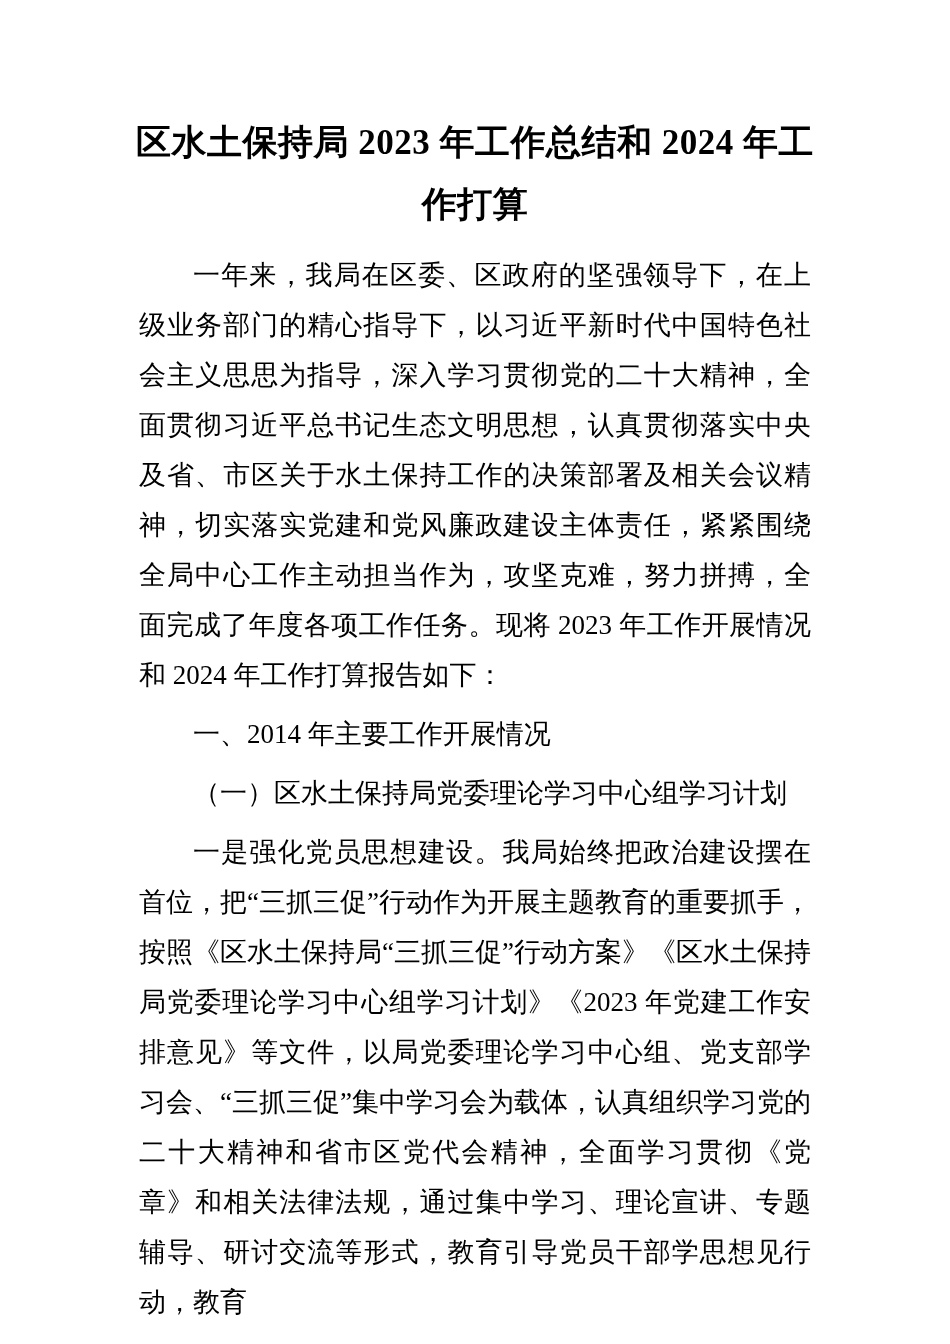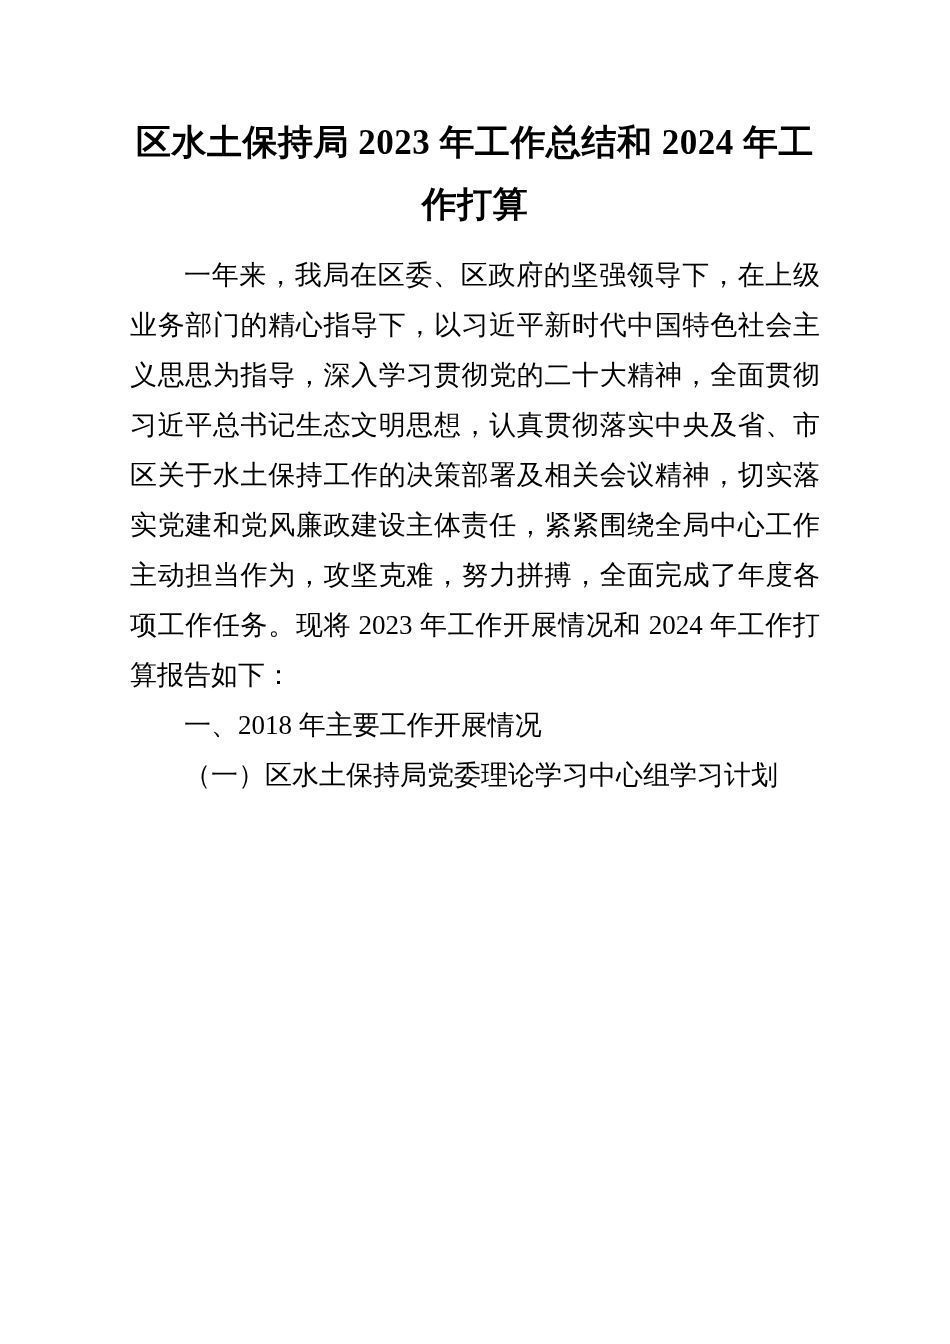--- a/index.html
+++ b/index.html
@@ -21,33 +21,34 @@
   }
   .doc-title {
     margin: 0 0 14px 0;
     font-size: 35px;
     font-weight: bold;
     line-height: 62px;
     text-align: center;
     letter-spacing: 0.5px;
   }
   .body-text {
-    margin: 0;
+    margin: 9px;
     font-size: 27px;
     line-height: 50px;
     text-indent: 2em;
     text-align: justify;
     word-break: break-all;
   }
 </style>
 </head>
 <body>
 
 <div class="page">
   <h1 class="doc-title">区水土保持局 2023 年工作总结和 2024 年工作打算</h1>
 
   <p class="body-text">一年来，我局在区委、区政府的坚强领导下，在上级业务部门的精心指导下，以习近平新时代中国特色社会主义思思为指导，深入学习贯彻党的二十大精神，全面贯彻习近平总书记生态文明思想，认真贯彻落实中央及省、市区关于水土保持工作的决策部署及相关会议精神，切实落实党建和党风廉政建设主体责任，紧紧围绕全局中心工作主动担当作为，攻坚克难，努力拼搏，全面完成了年度各项工作任务。现将 2023 年工作开展情况和 2024 年工作打算报告如下：</p>
 
-  <p class="body-text">一、2018 年主要工作开展情况</p>
+  <p class="body-text">一、2014 年主要工作开展情况</p>
 
   <p class="body-text">（一）区水土保持局党委理论学习中心组学习计划</p>
 
+  <p class="body-text">一是强化党员思想建设。我局始终把政治建设摆在首位，把“三抓三促”行动作为开展主题教育的重要抓手，按照《区水土保持局“三抓三促”行动方案》《区水土保持局党委理论学习中心组学习计划》《2023 年党建工作安排意见》等文件，以局党委理论学习中心组、党支部学习会、“三抓三促”集中学习会为载体，认真组织学习党的二十大精神和省市区党代会精神，全面学习贯彻《党章》和相关法律法规，通过集中学习、理论宣讲、专题辅导、研讨交流等形式，教育引导党员干部学思想见行动，教育</p>
 </div>
 
 </body></html>

